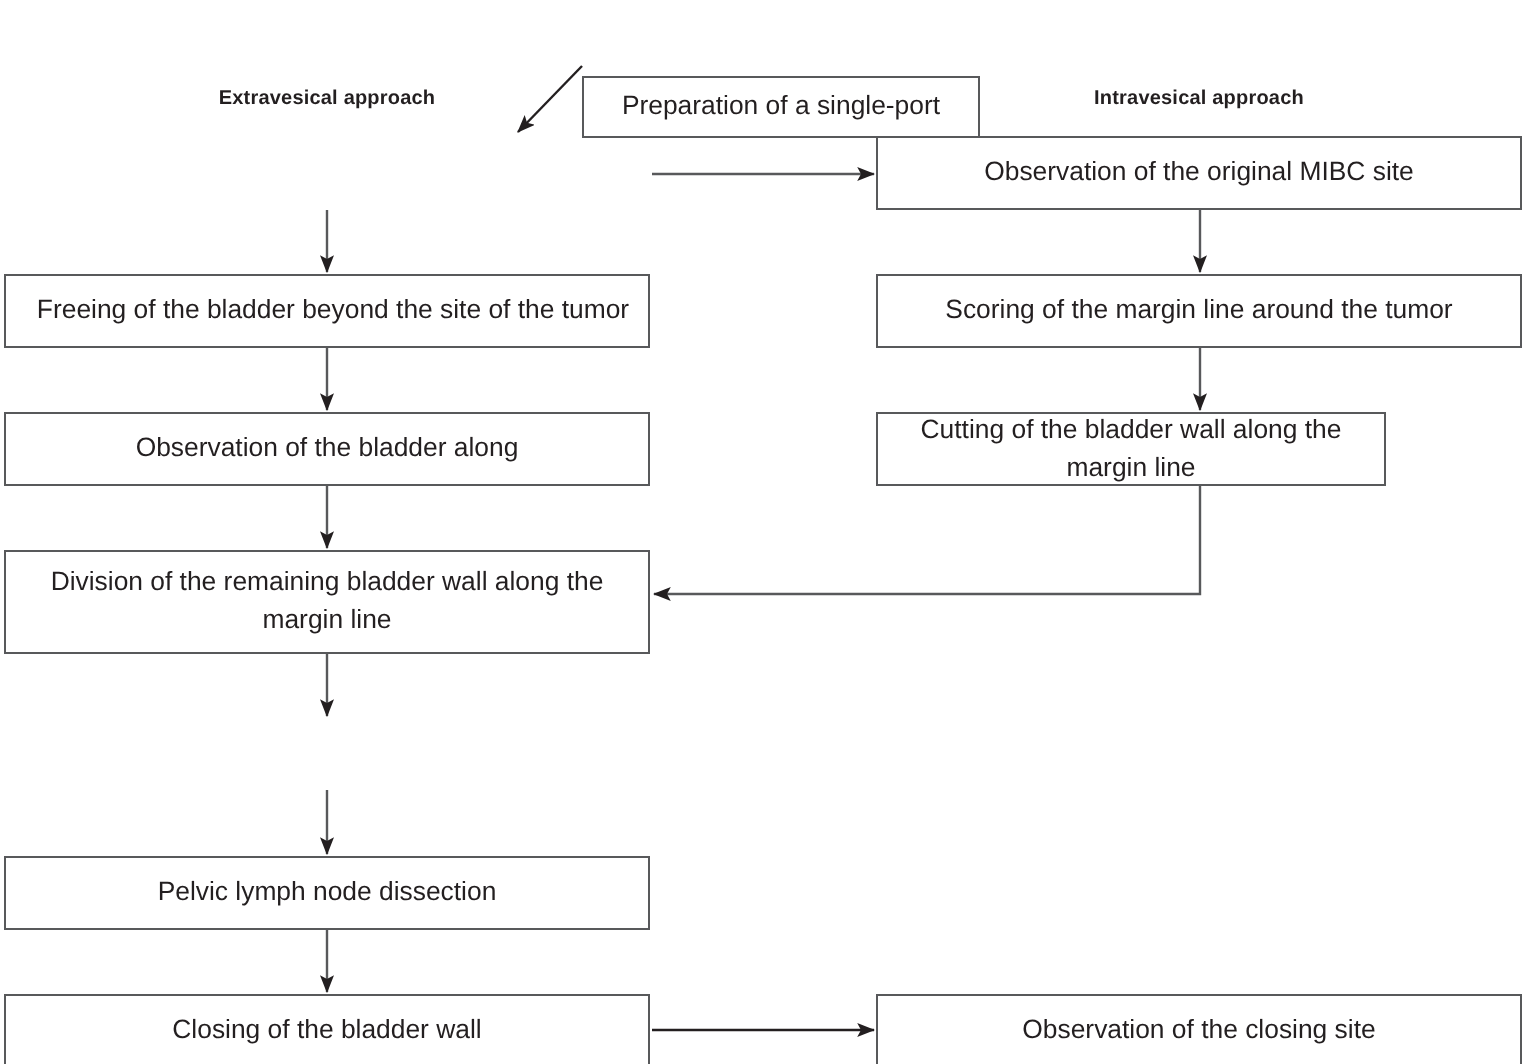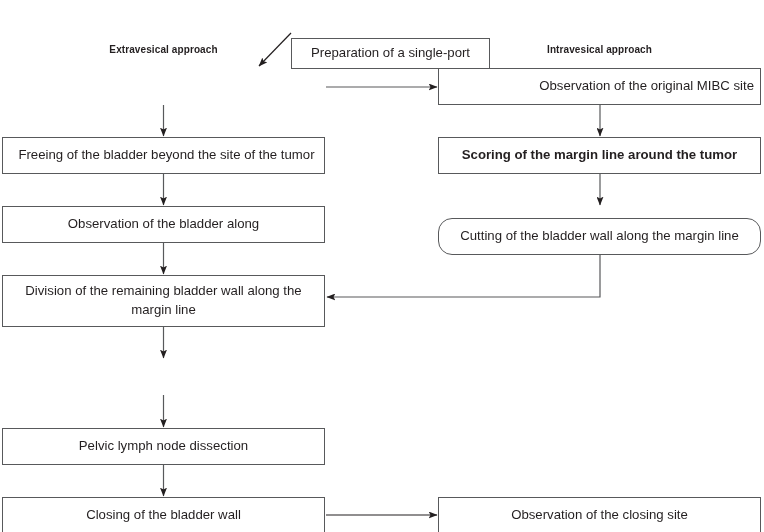--- a/index.html
+++ b/index.html
@@ -104,26 +104,26 @@
   <div class="node" style="left:2px; top:275px; width:323px; height:52px;justify-content:flex-end;">
     <span>Division of the remaining bladder wall along the margin line</span>
   </div>
   <div class="node" style="left:2px; top:428px; width:323px; height:37px;">
     <span>Pelvic lymph node dissection</span>
   </div>
   <div class="node" style="left:2px; top:497px; width:323px; height:37px;">
     <span>Closing of the bladder wall</span>
   </div>
 
-  <div class="node" style="left:438px; top:68px; width:323px; height:37px;justify-content:flex-end;">
+  <div class="node" style="left:438px; top:68px; width:323px; height:37px;">
     <span>Observation of the original MIBC site</span>
   </div>
-  <div class="node" style="left:438px; top:137px; width:323px; height:37px;font-weight:bold;">
+  <div class="node" style="left:438px; top:137px; width:323px; height:37px;">
     <span>Scoring of the margin line around the tumor</span>
   </div>
-  <div class="node" style="left:438px; top:218px; width:323px; height:37px;border-radius:14px;">
+  <div class="node" style="left:438px; top:206px; width:255px; height:37px;">
     <span>Cutting of the bladder wall along the margin line</span>
   </div>
   <div class="node" style="left:438px; top:497px; width:323px; height:37px;">
     <span>Observation of the closing site</span>
   </div>
 
 </div>
 
 </body></html>

